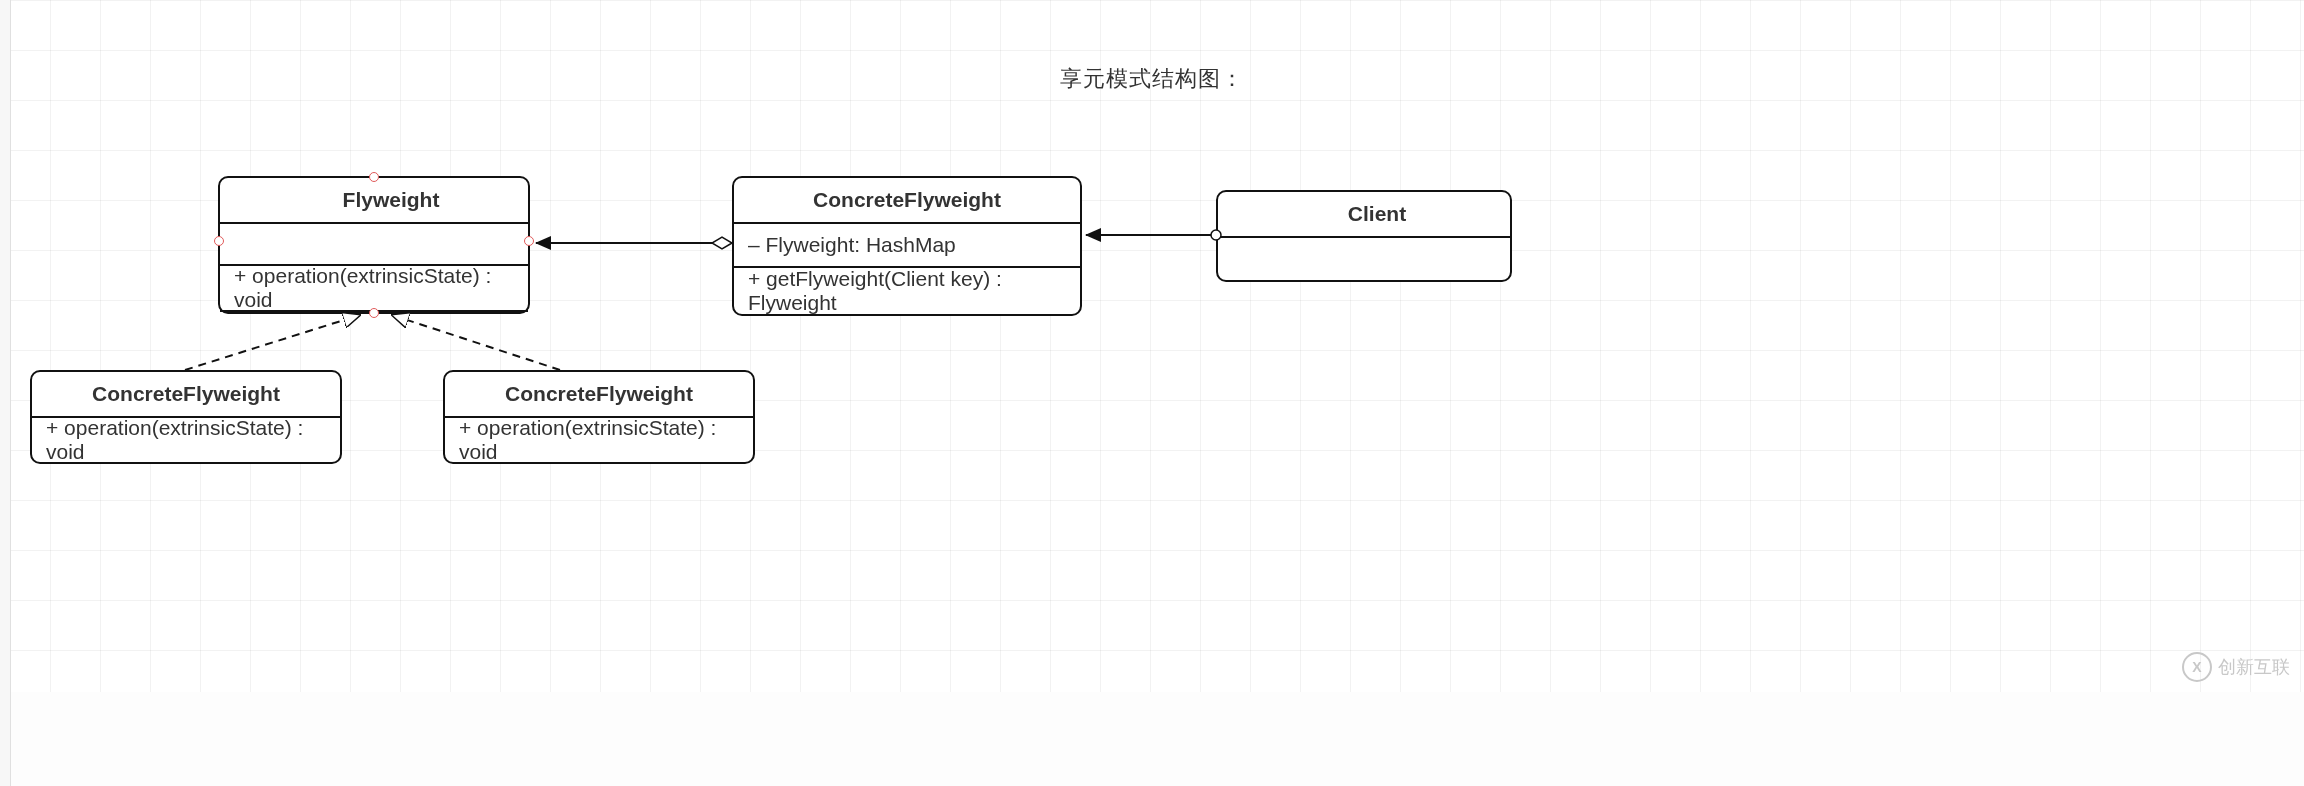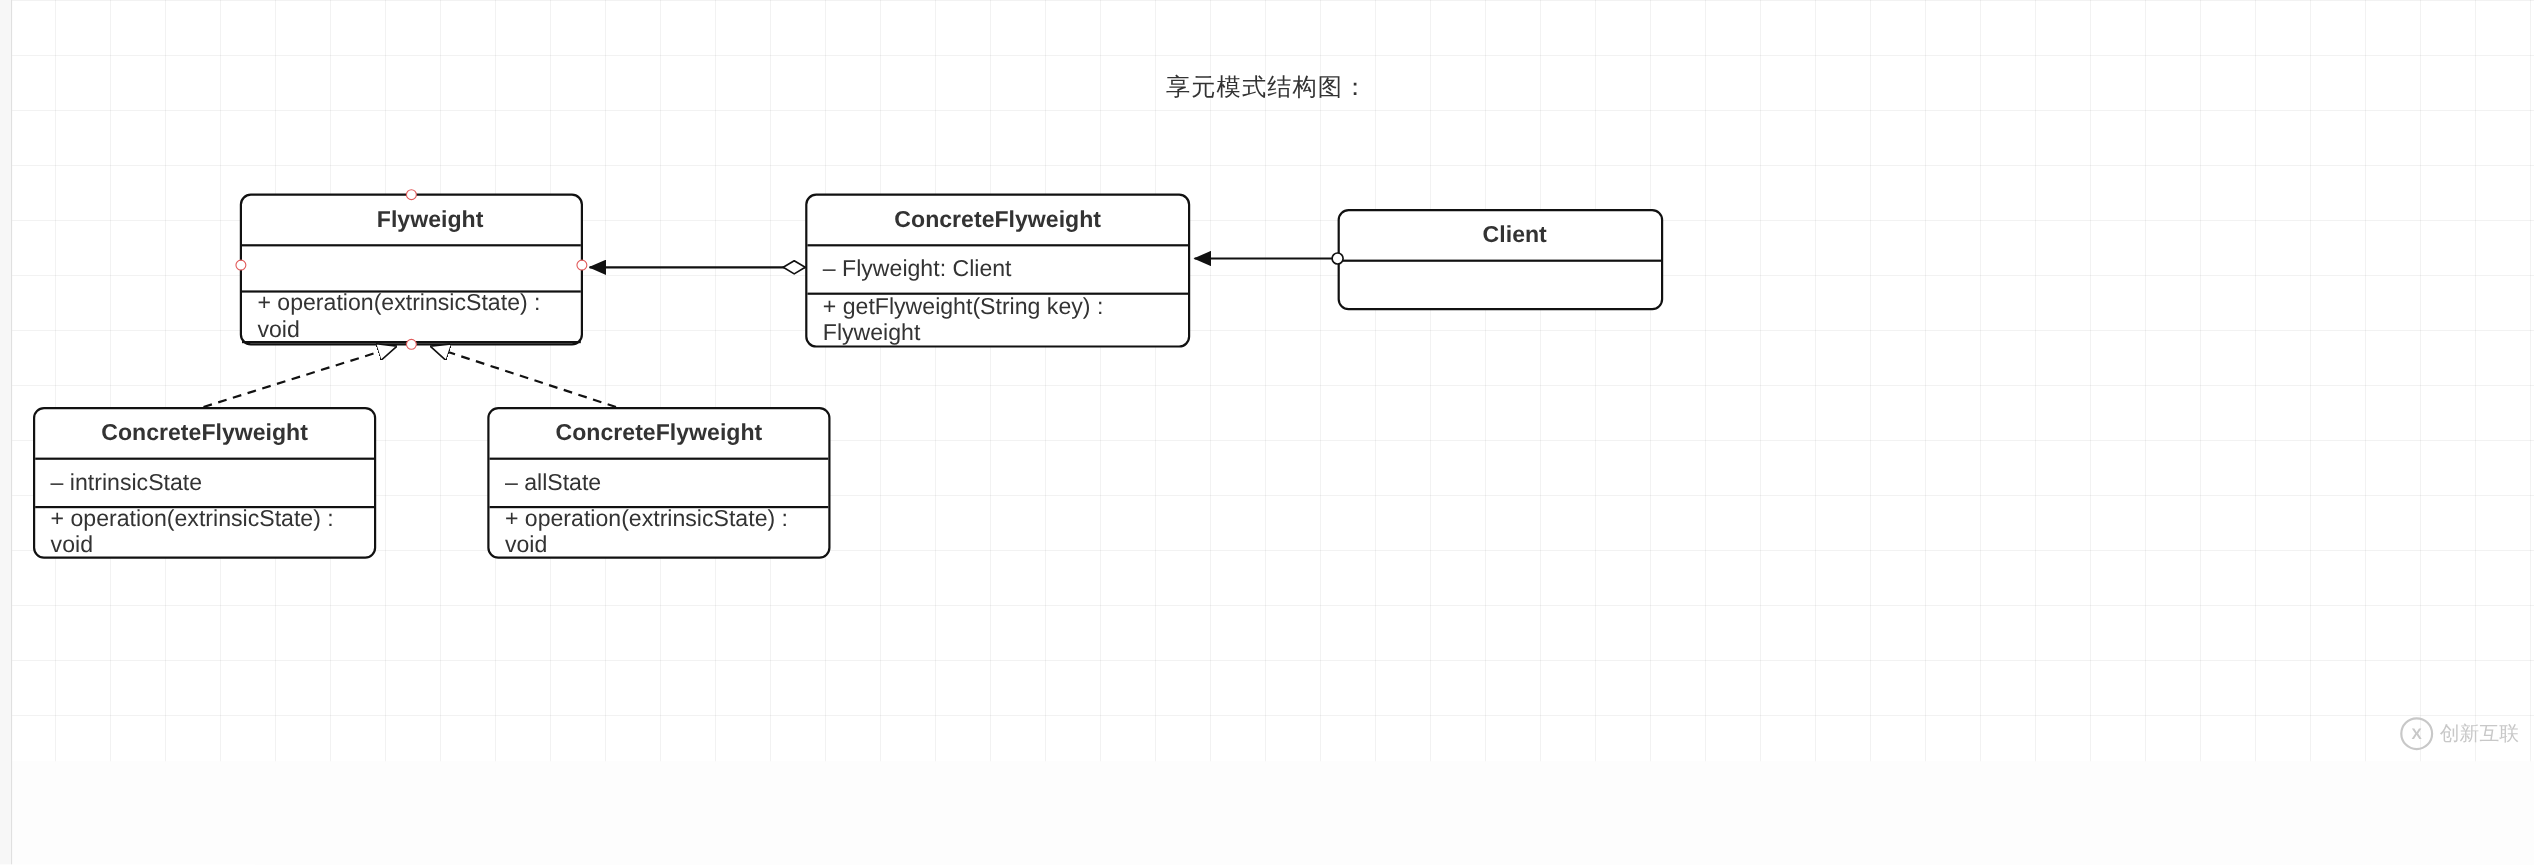--- a/index.html
+++ b/index.html
@@ -139,38 +139,36 @@
     <div class="row method-row">+ operation(extrinsicState) : void</div>
 
     <div class="anchor" style="left:50%; top:-6px; margin-left:-5px;"></div>
     <div class="anchor" style="left:-6px; top:58px;"></div>
     <div class="anchor" style="right:-6px; top:58px;"></div>
     <div class="anchor" style="left:50%; bottom:-6px; margin-left:-5px;"></div>
   </div>
 
   <div class="uml factory">
     <div class="row name-row">ConcreteFlyweight</div>
-    <div class="row field-row">– Flyweight: Client</div>
-    <div class="row method-row">+ getFlyweight(String key) : Flyweight</div>
+    <div class="row field-row">– Flyweight: HashMap</div>
+    <div class="row method-row">+ getFlyweight(Client key) : Flyweight</div>
   </div>
 
   <div class="uml client">
     <div class="row name-row">Client</div>
     <div class="row empty-row"></div>
   </div>
 
   <div class="uml cfw1">
     <div class="row name-row">ConcreteFlyweight</div>
-    <div class="row field-row">– intrinsicState</div>
     <div class="row method-row">+ operation(extrinsicState) : void</div>
   </div>
 
   <div class="uml cfw2">
     <div class="row name-row">ConcreteFlyweight</div>
-    <div class="row field-row">– allState</div>
     <div class="row method-row">+ operation(extrinsicState) : void</div>
   </div>
 
   <svg class="edges">
     <defs>
 
       <marker id="arrow-solid" markerWidth="16" markerHeight="14" refX="15" refY="7" orient="auto" markerUnits="userSpaceOnUse">
         <path d="M0,0 L16,7 L0,14 Z" fill="#111"></path>
       </marker>
 

